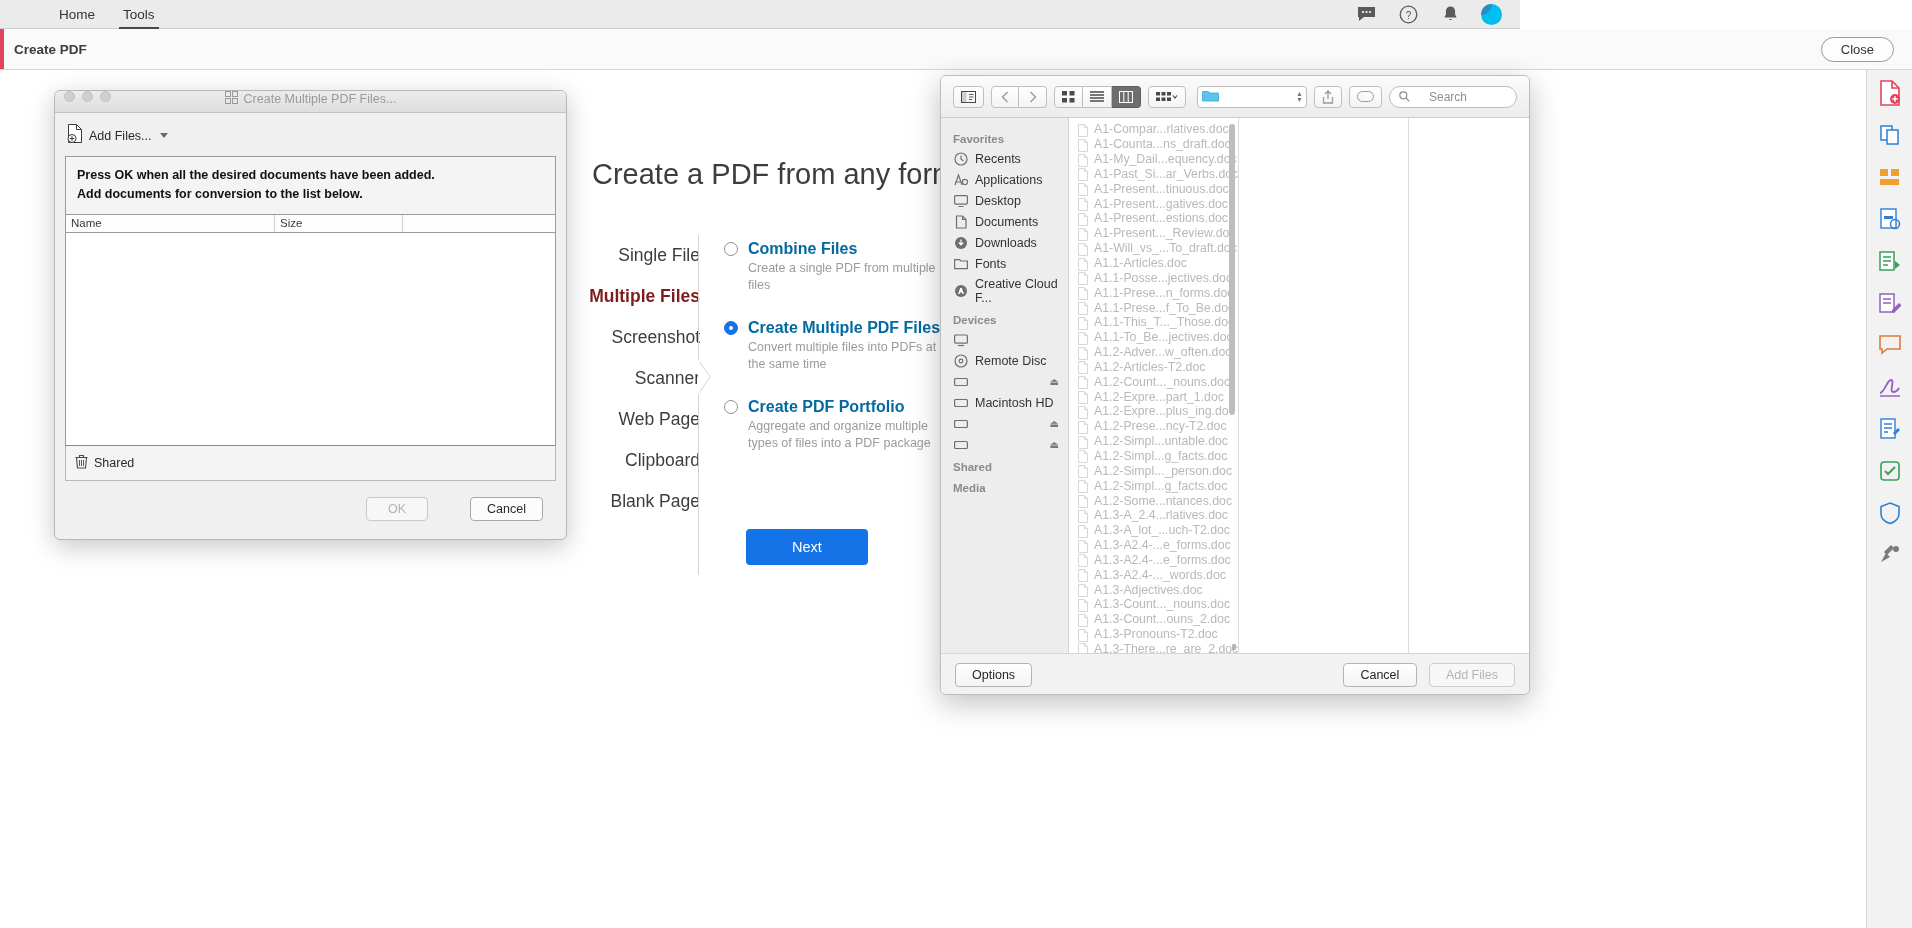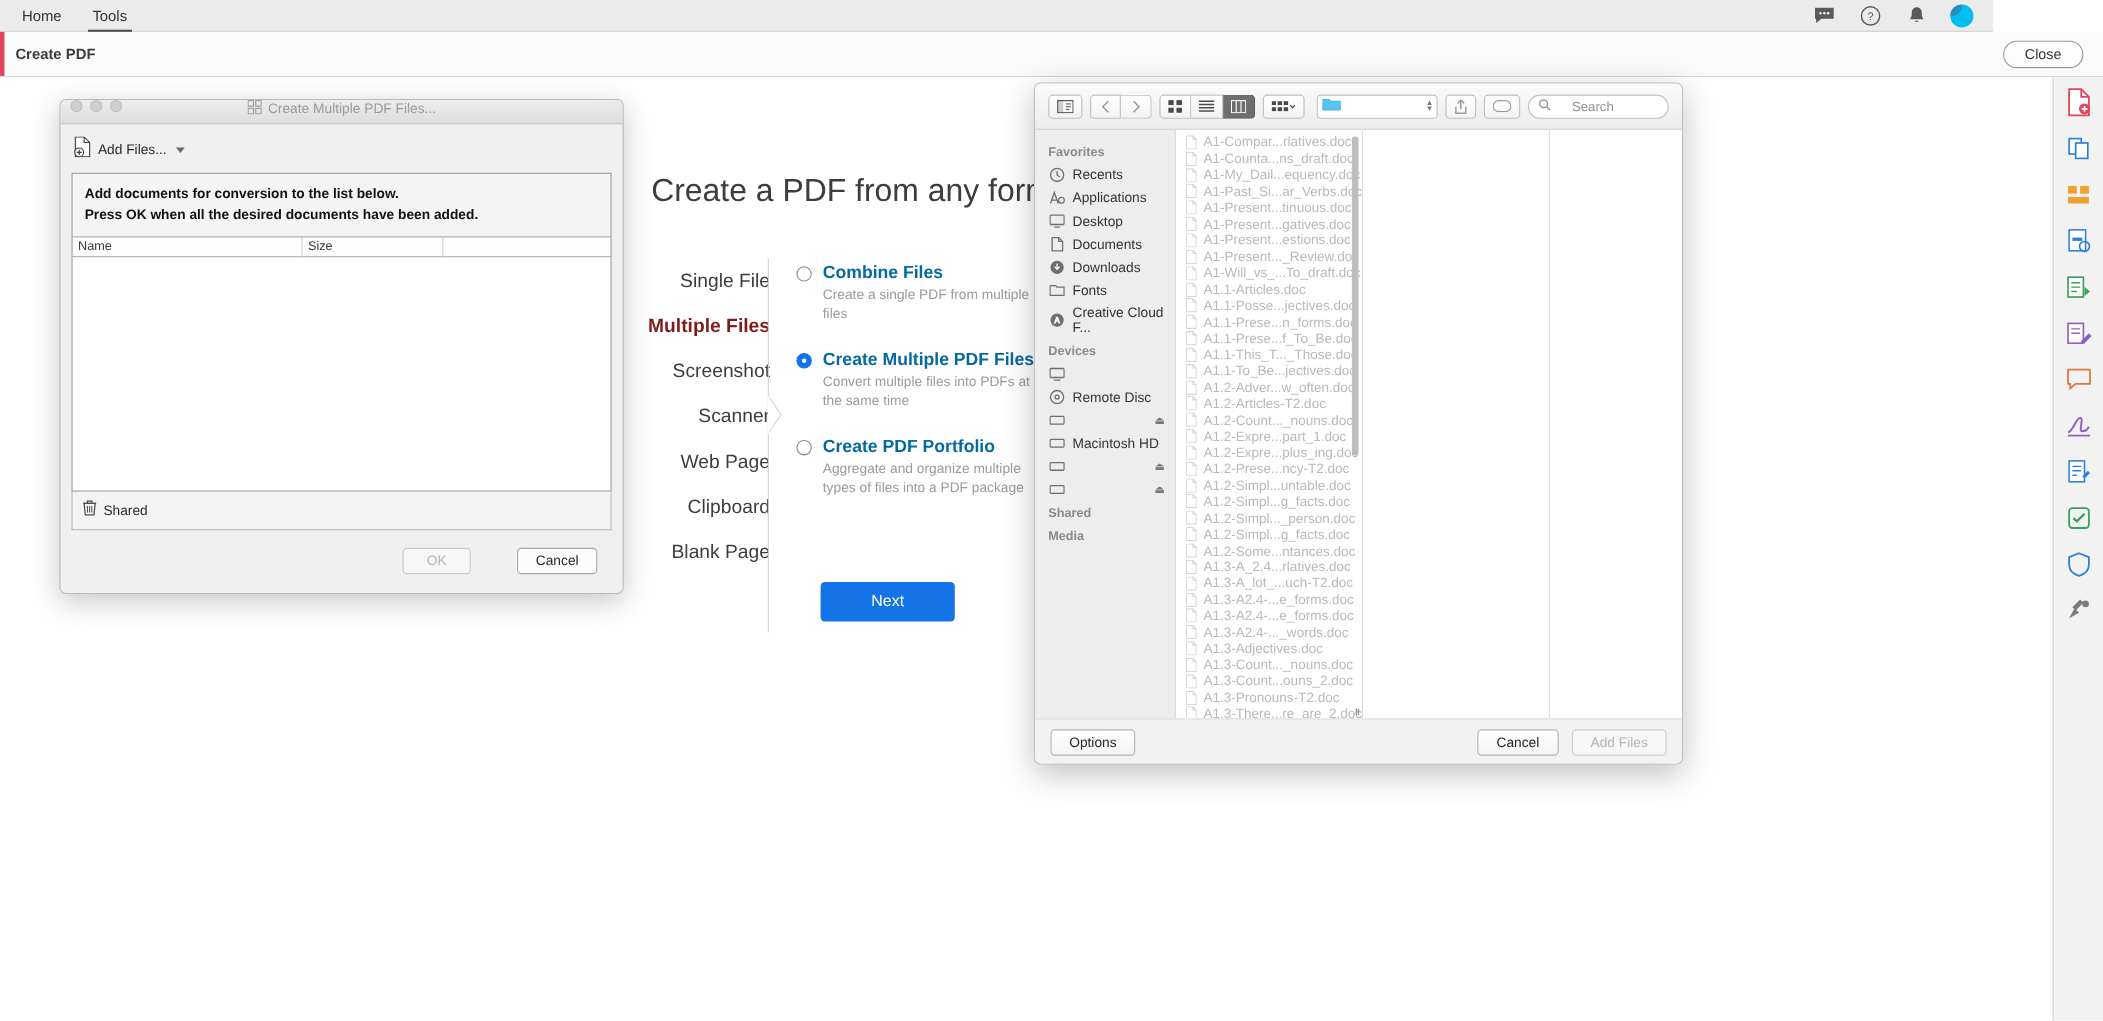--- a/index.html
+++ b/index.html
@@ -7,23 +7,23 @@
     width: 1912px; height: 928px;
     font-family: "Liberation Sans", sans-serif;
     background: #ffffff;
     overflow: hidden;
     -webkit-font-smoothing: antialiased;
   }
   #root { position: relative; width: 1912px; height: 928px; background: #fff; }
 
   
   .menubar {
-    position: absolute; left: 0; top: 0; width: 1812px; height: 29px;
+    position: absolute; left: 0; top: 0; width: 1520px; height: 29px;
     background: #ebebeb; border-bottom: 1px solid #cfcfcf;
-    display: flex; align-items: center;
+    display: flex; align-items: center; padding-left: 39px;
   }
   .menu-tab {
     font-size: 13.5px; color: #333; padding: 0 14px; height: 29px;
     display: flex; align-items: center; position: relative;
     cursor: default;
   }
   .menu-tab.first { margin-left: 6px; }
   .menu-tab.active::after {
     content: ""; position: absolute; left: 10px; right: 10px; bottom: 0;
     height: 2px; background: #4a4a4a;
@@ -438,22 +438,22 @@
               <path d="M9.5 0.5v5h5" fill="none" stroke="#3a3a3a" stroke-width="1"></path>
               <circle cx="5" cy="14.5" r="4" fill="#fff" stroke="#3a3a3a" stroke-width="1"></circle>
               <path d="M5 12.2v4.6M2.7 14.5h4.6" stroke="#3a3a3a" stroke-width="1.1"></path>
             </svg>
         </span>
         <span class="add-files-label">Add Files...</span>
         <span class="caret-down"></span>
       </div>
 
       <div class="note-box">
+        <div class="note-line">Press OK when all the desired documents have been added.</div>
         <div class="note-line">Add documents for conversion to the list below.</div>
-        <div class="note-line">Press OK when all the desired documents have been added.</div>
       </div>
 
       <div class="tbl-head">
         <div class="th c1">Name</div>
         <div class="th c2">Size</div>
         <div class="th c3"></div>
       </div>
       <div class="tbl-body"></div>
 
       <div class="remove-row">

